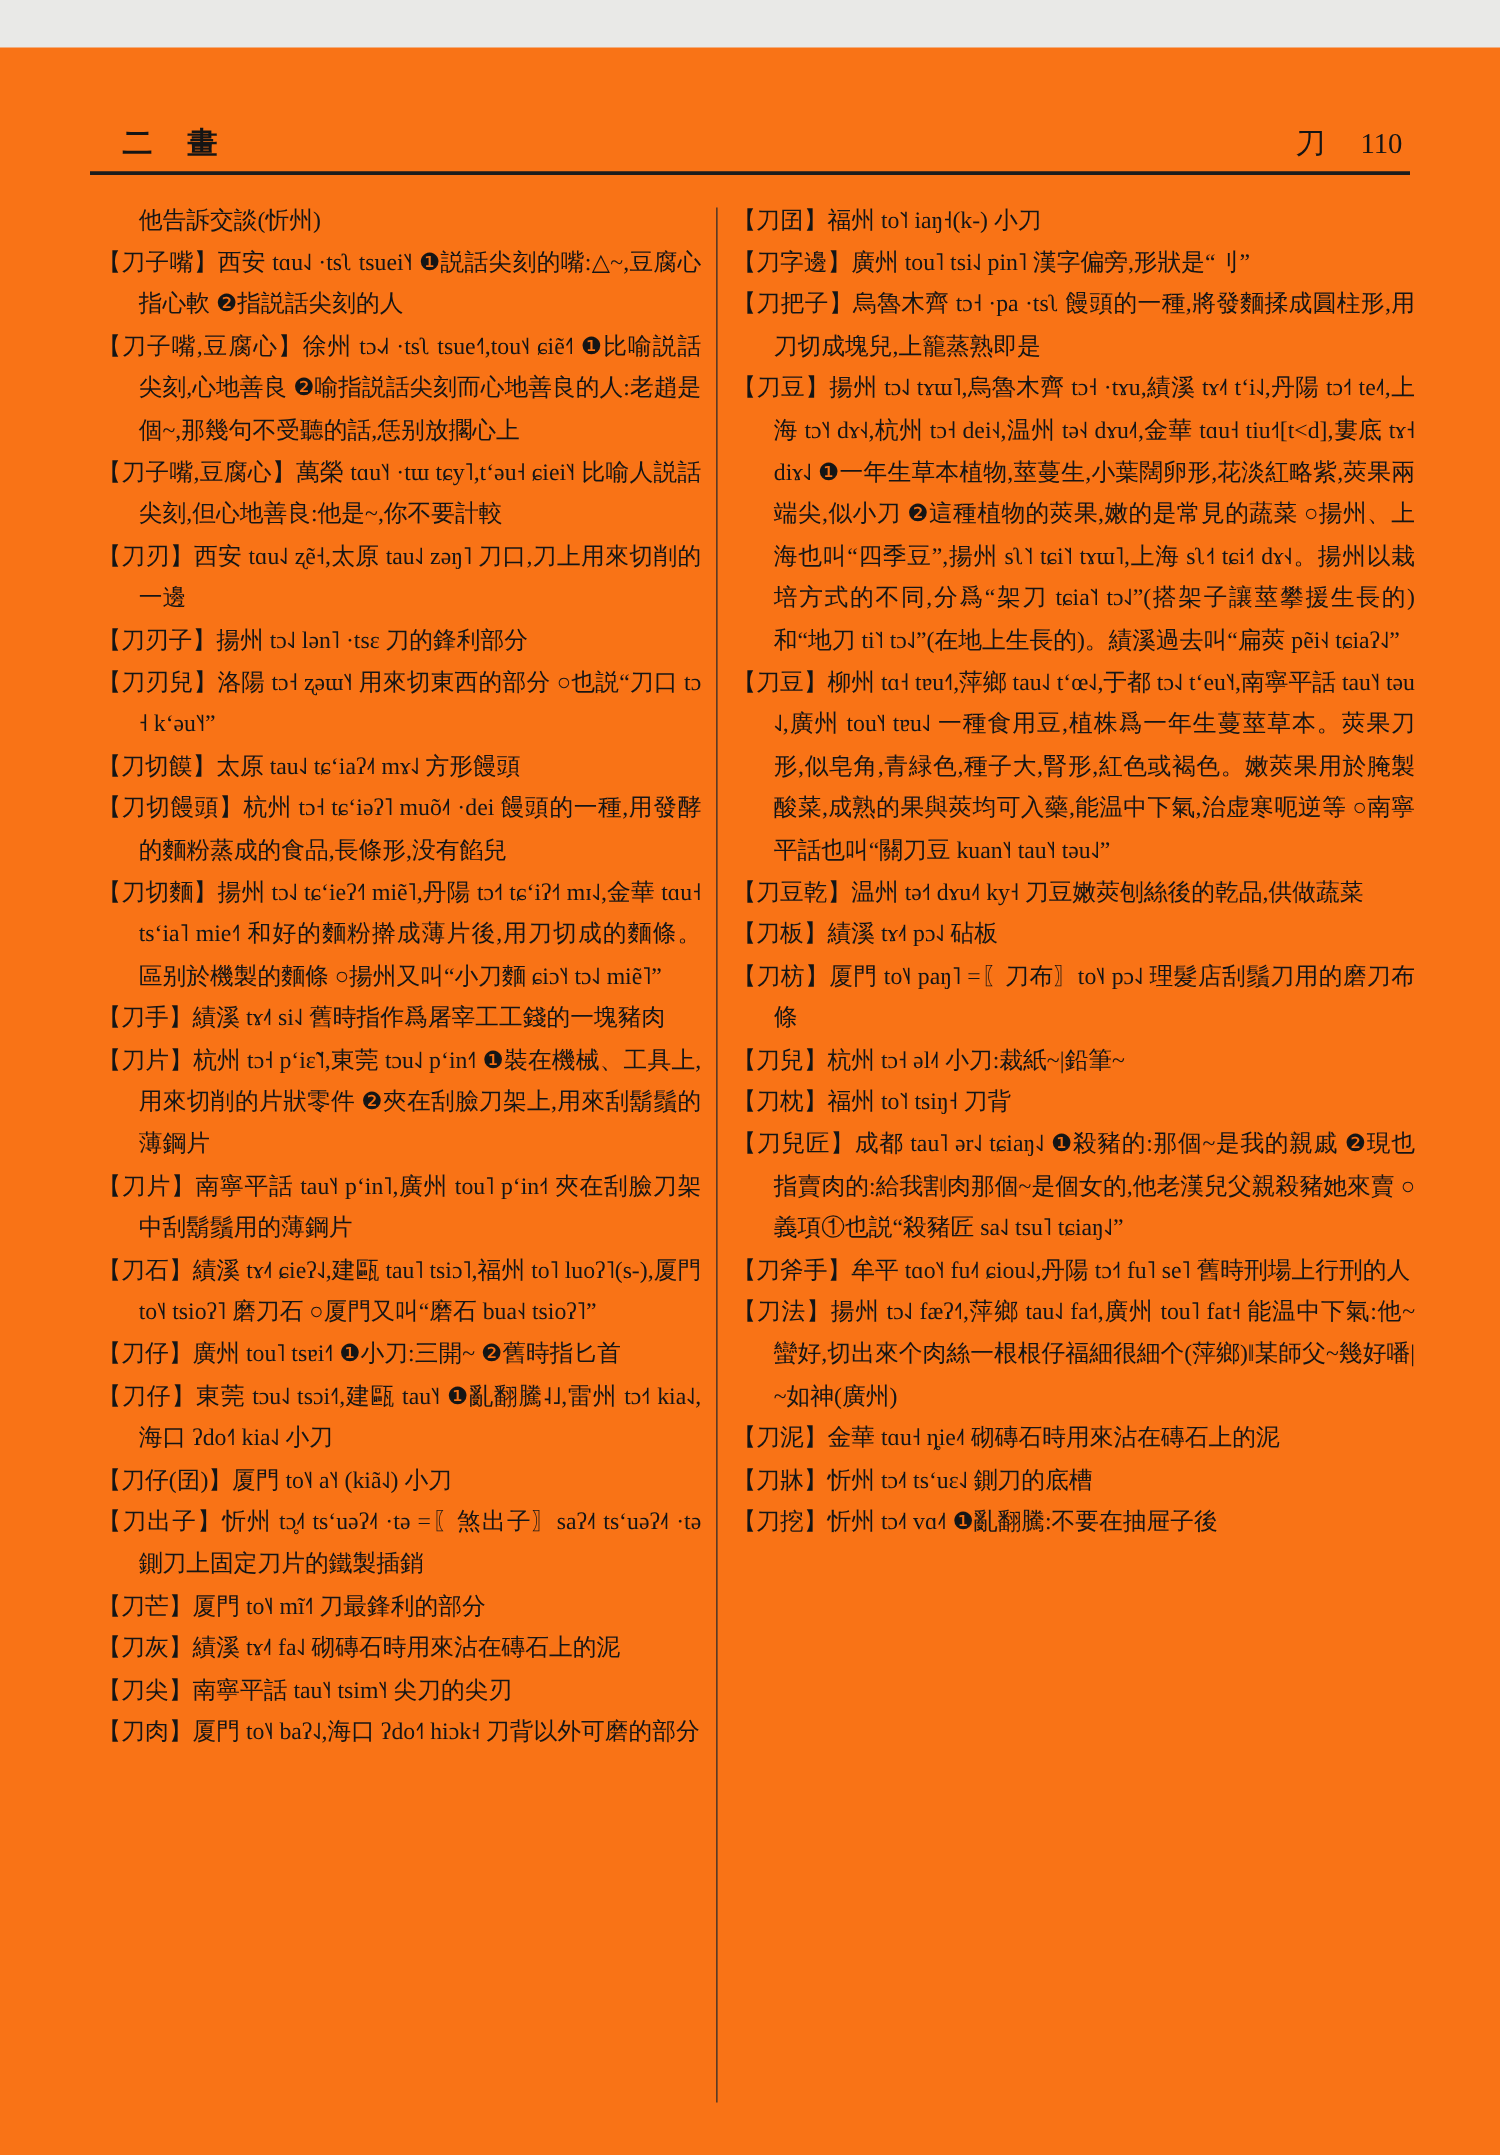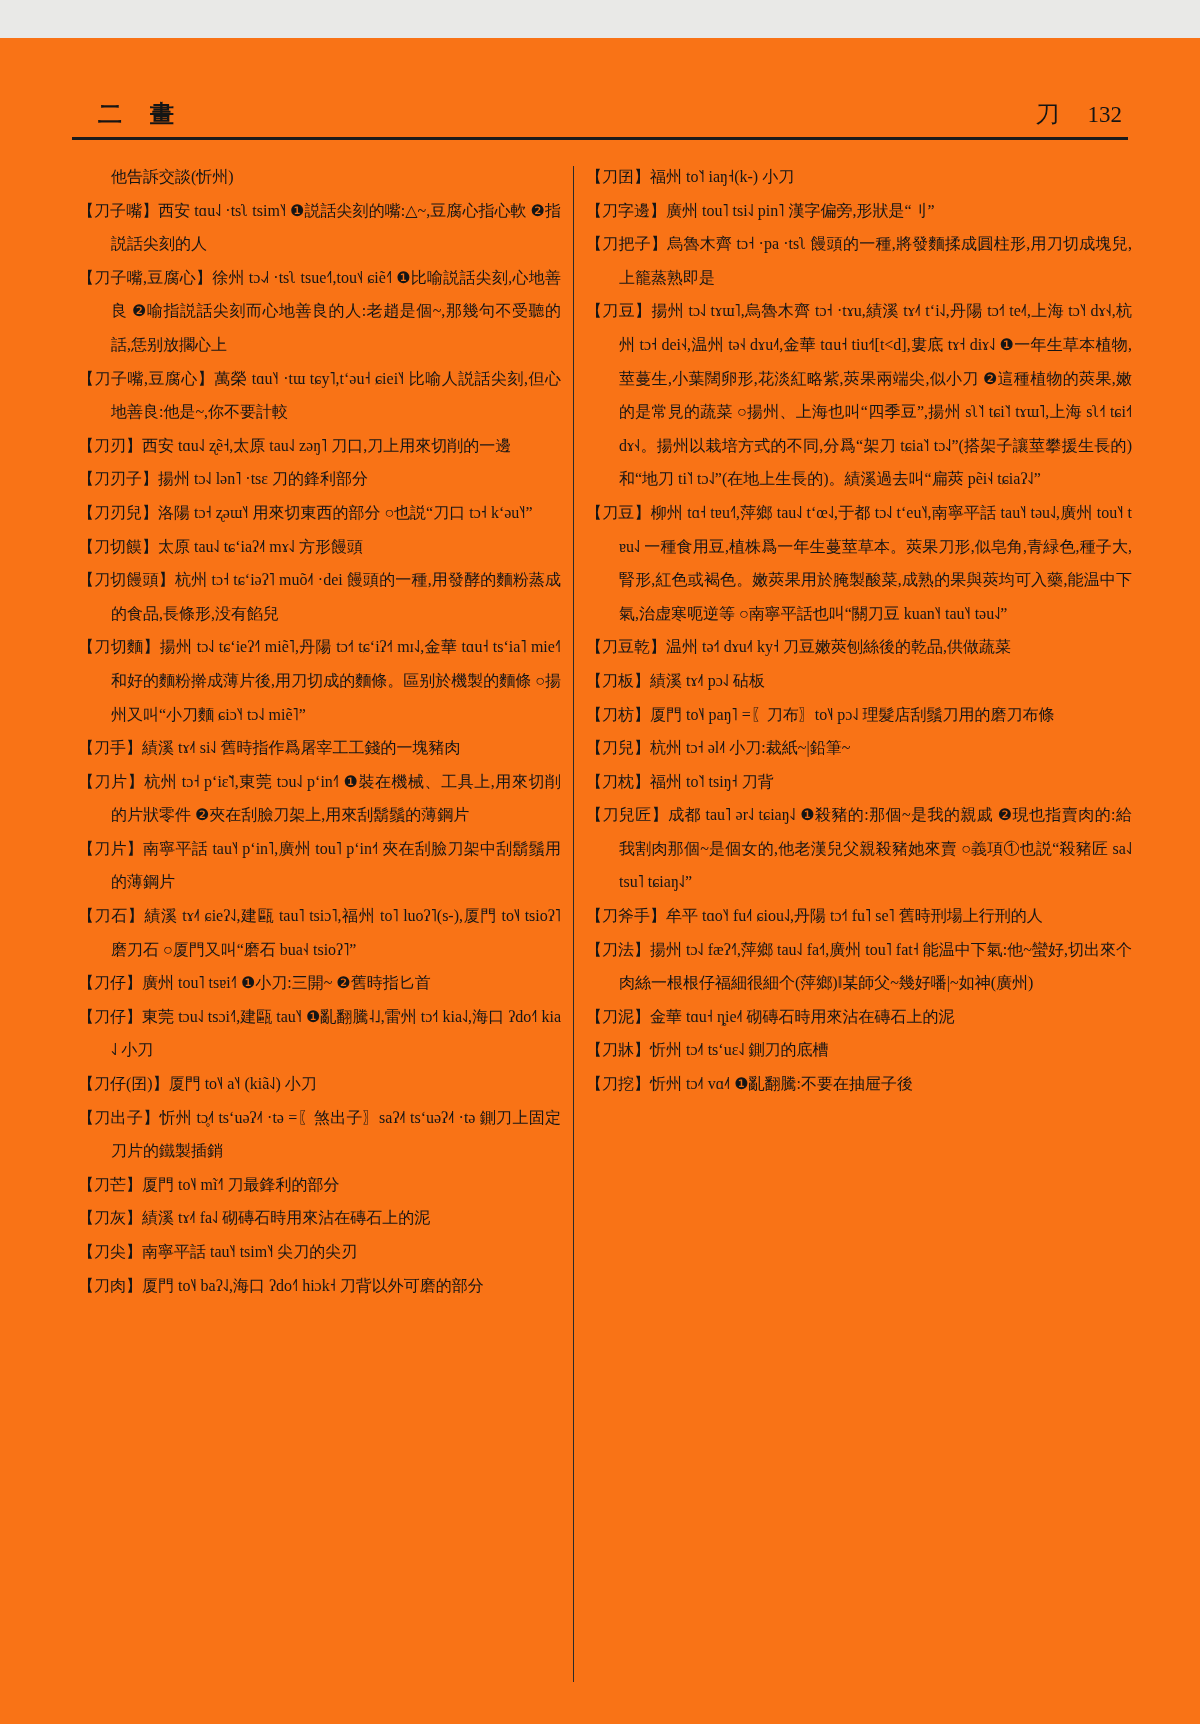--- a/index.html
+++ b/index.html
@@ -34,49 +34,49 @@
   }
   .col{width:483px;}
   .col.right{width:546px;}
   .col-divider{
     width:1px;background:#2a2a2a;
     margin:6px 12px 0 12px;
     height:1516px;
   }
   .entry{
     margin:0;
-    font-size:16px;
+    font-size:19px;
     line-height:33.6px;
     text-align:justify;
     text-justify:inter-ideograph;
     padding-left:33px;
     text-indent:-33px;
     word-break:break-all;
   }
   .entry.cont{text-indent:0;}
 </style>
 </head>
 <body>
 
 <div class="page">
 
   <div class="page-header">
     <span class="hdr-left">二　畫</span>
     <span class="hdr-right">
       <span>刀</span>
-      <span class="num">132</span>
+      <span class="num">110</span>
     </span>
   </div>
 
   <div class="header-rule"></div>
 
   <div class="columns">
     <div class="col left">
         <p class="entry cont">他告訴交談(忻州)</p>
-        <p class="entry">【刀子嘴】西安 tɑu˨˩ ·tsʅ tsim˥˧ ❶説話尖刻的嘴:△~,豆腐心指心軟 ❷指説話尖刻的人</p>
+        <p class="entry">【刀子嘴】西安 tɑu˨˩ ·tsʅ tsuei˥˧ ❶説話尖刻的嘴:△~,豆腐心指心軟 ❷指説話尖刻的人</p>
         <p class="entry">【刀子嘴,豆腐心】徐州 tɔ˨˩˧ ·tsʅ tsue˧˥,tou˦˨ ɕiẽ˧˥ ❶比喻説話尖刻,心地善良 ❷喻指説話尖刻而心地善良的人:老趙是個~,那幾句不受聽的話,恁别放擱心上</p>
         <p class="entry">【刀子嘴,豆腐心】萬榮 tɑu˥˧ ·tɯ tɕy˥,tʻəu˧ ɕiei˥˧ 比喻人説話尖刻,但心地善良:他是~,你不要計較</p>
         <p class="entry">【刀刃】西安 tɑu˨˩ ʐẽ˧,太原 tau˨˩ zəŋ˥ 刀口,刀上用來切削的一邊</p>
         <p class="entry">【刀刃子】揚州 tɔ˨˩ lən˥ ·tsɛ 刀的鋒利部分</p>
         <p class="entry">【刀刃兒】洛陽 tɔ˧ ʐəɯ˥˧ 用來切東西的部分 ○也説“刀口 tɔ˧ kʻəu˥˧”</p>
         <p class="entry">【刀切饃】太原 tau˨˩ tɕʻiaʔ˨˦ mɤ˨˩ 方形饅頭</p>
         <p class="entry">【刀切饅頭】杭州 tɔ˧ tɕʻiəʔ˥ muõ˨˦ ·dei 饅頭的一種,用發酵的麵粉蒸成的食品,長條形,没有餡兒</p>
         <p class="entry">【刀切麵】揚州 tɔ˨˩ tɕʻieʔ˧˥ miẽ˥,丹陽 tɔ˧˦ tɕʻiʔ˧˦ mɪ˨˩,金華 tɑu˧ tsʻia˥ mie˧˥ 和好的麵粉擀成薄片後,用刀切成的麵條。區别於機製的麵條 ○揚州又叫“小刀麵 ɕiɔ˥˧ tɔ˨˩ miẽ˥”</p>
         <p class="entry">【刀手】績溪 tɤ˨˦ si˨˩ 舊時指作爲屠宰工工錢的一塊豬肉</p>
         <p class="entry">【刀片】杭州 tɔ˧ pʻiɛ̃˥˦,東莞 tɔu˨˩ pʻin˧˥ ❶裝在機械、工具上,用來切削的片狀零件 ❷夾在刮臉刀架上,用來刮鬍鬚的薄鋼片</p>

